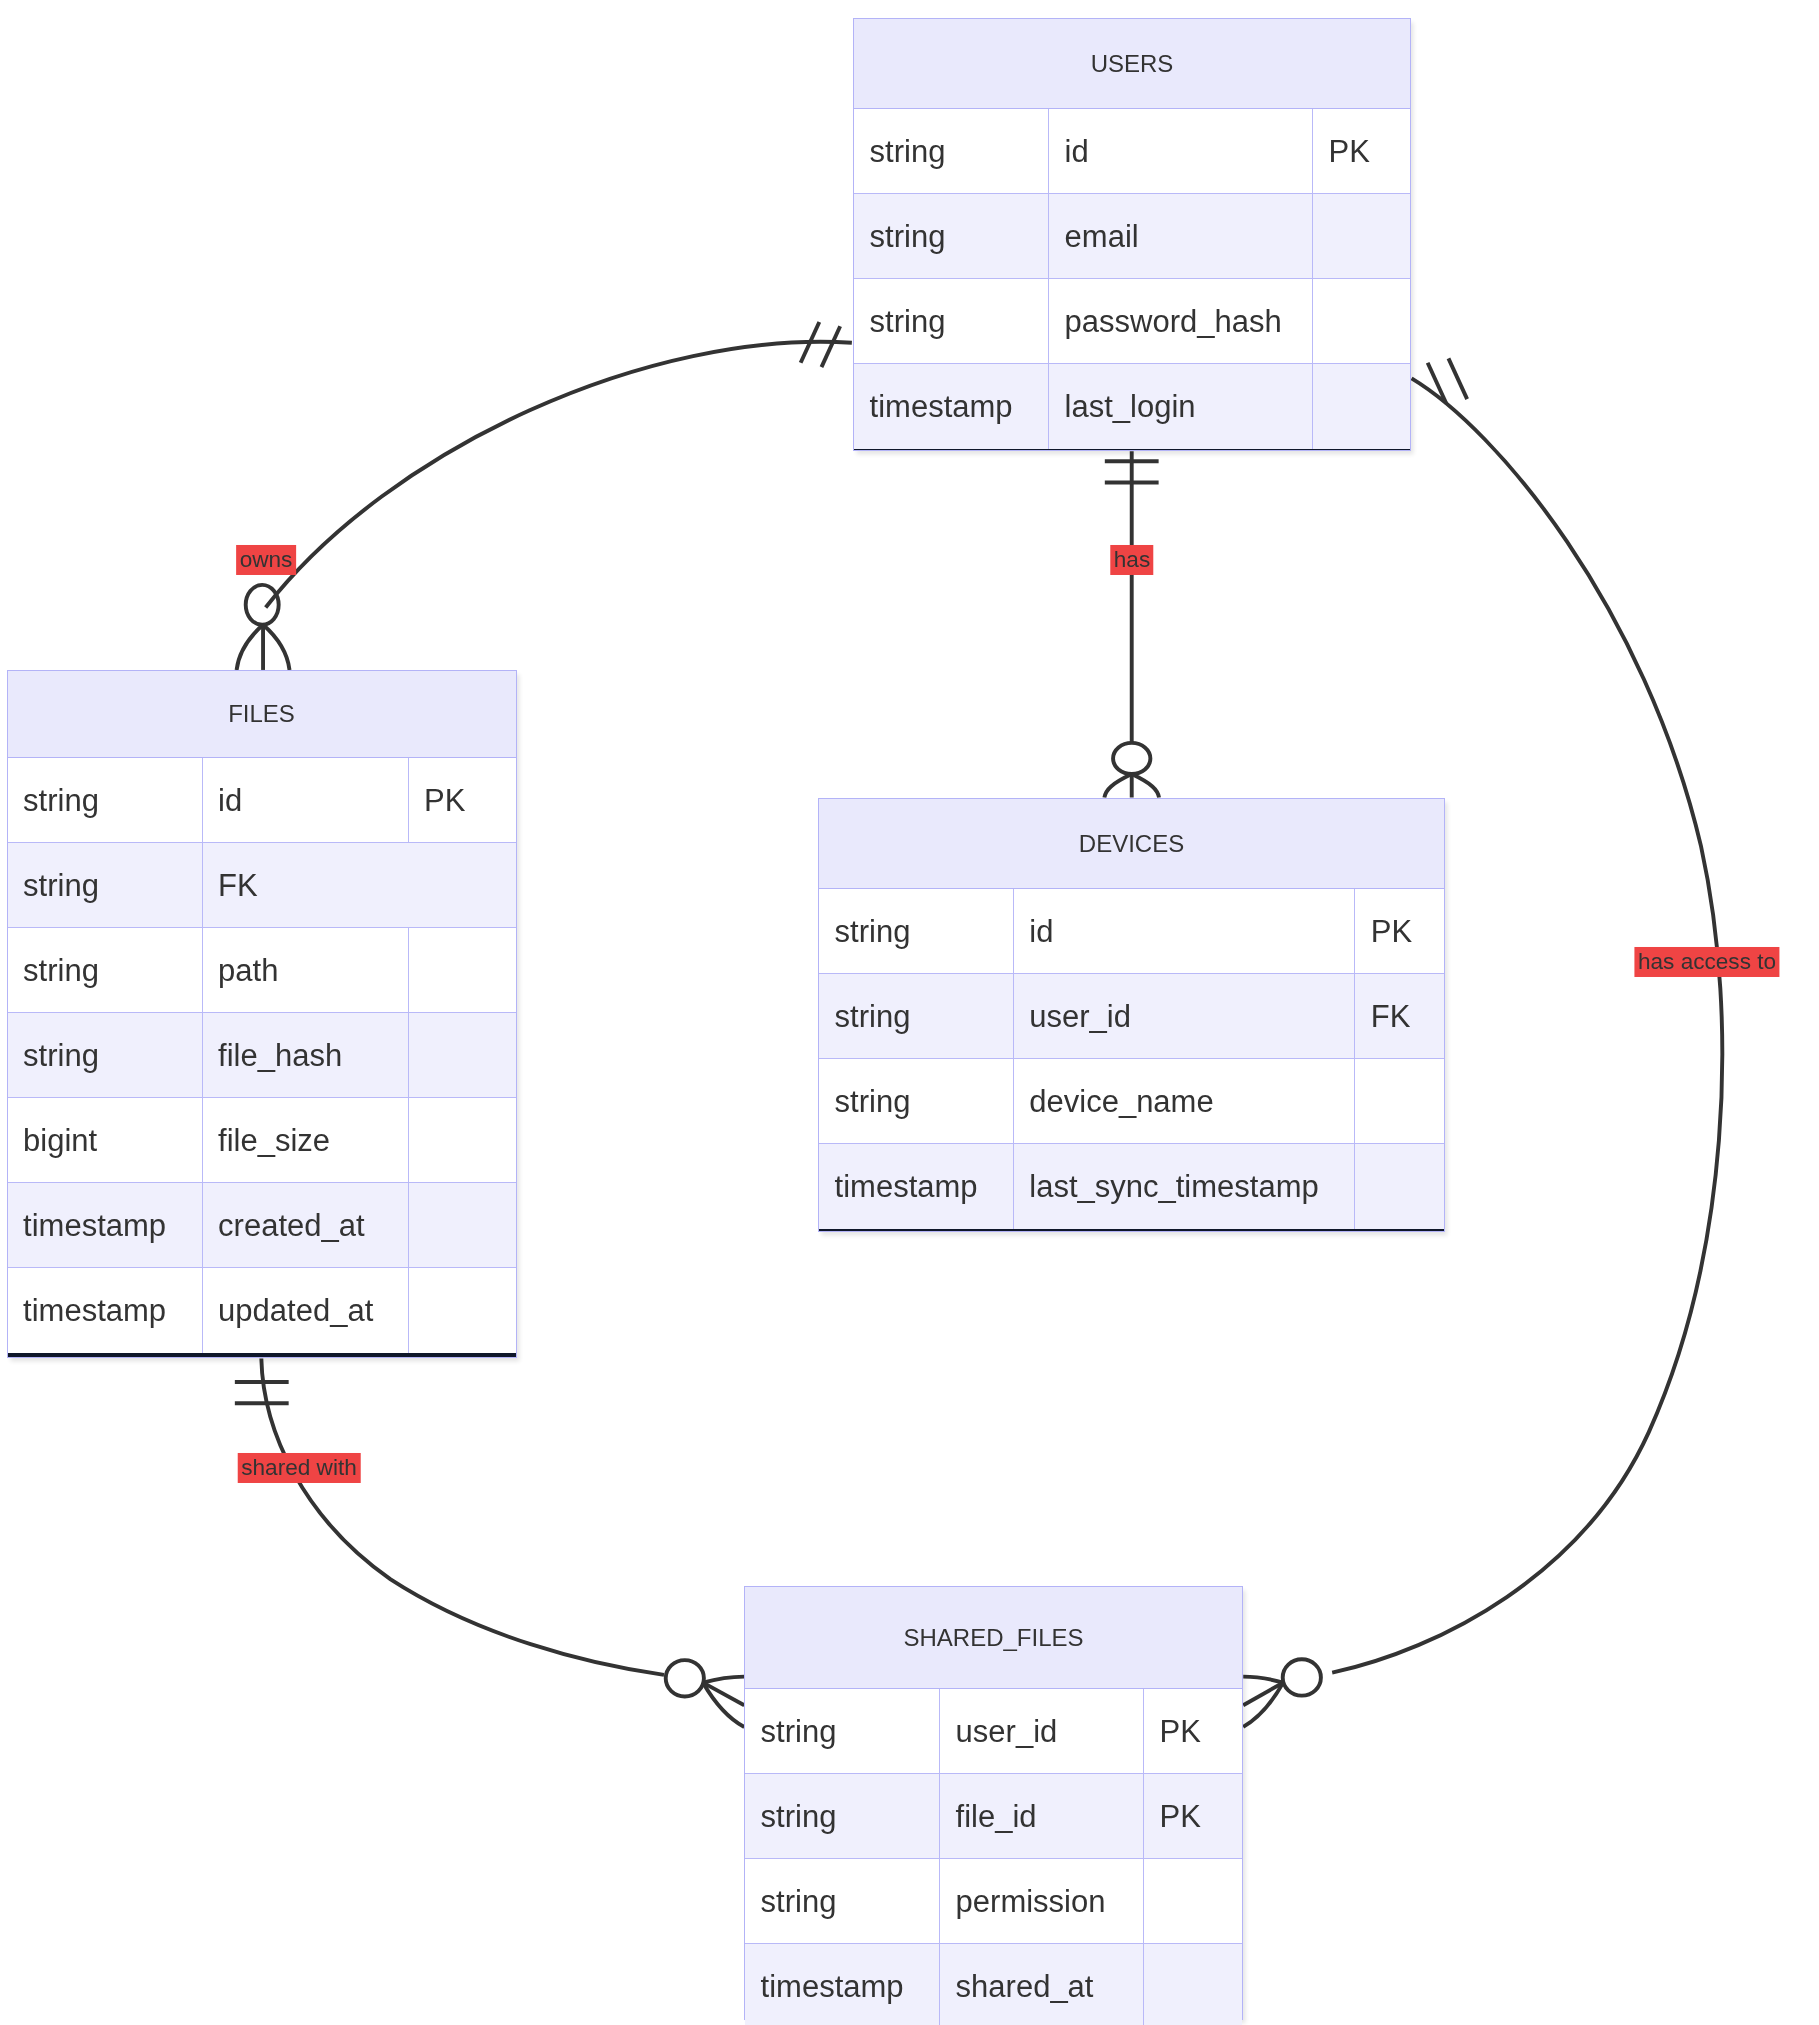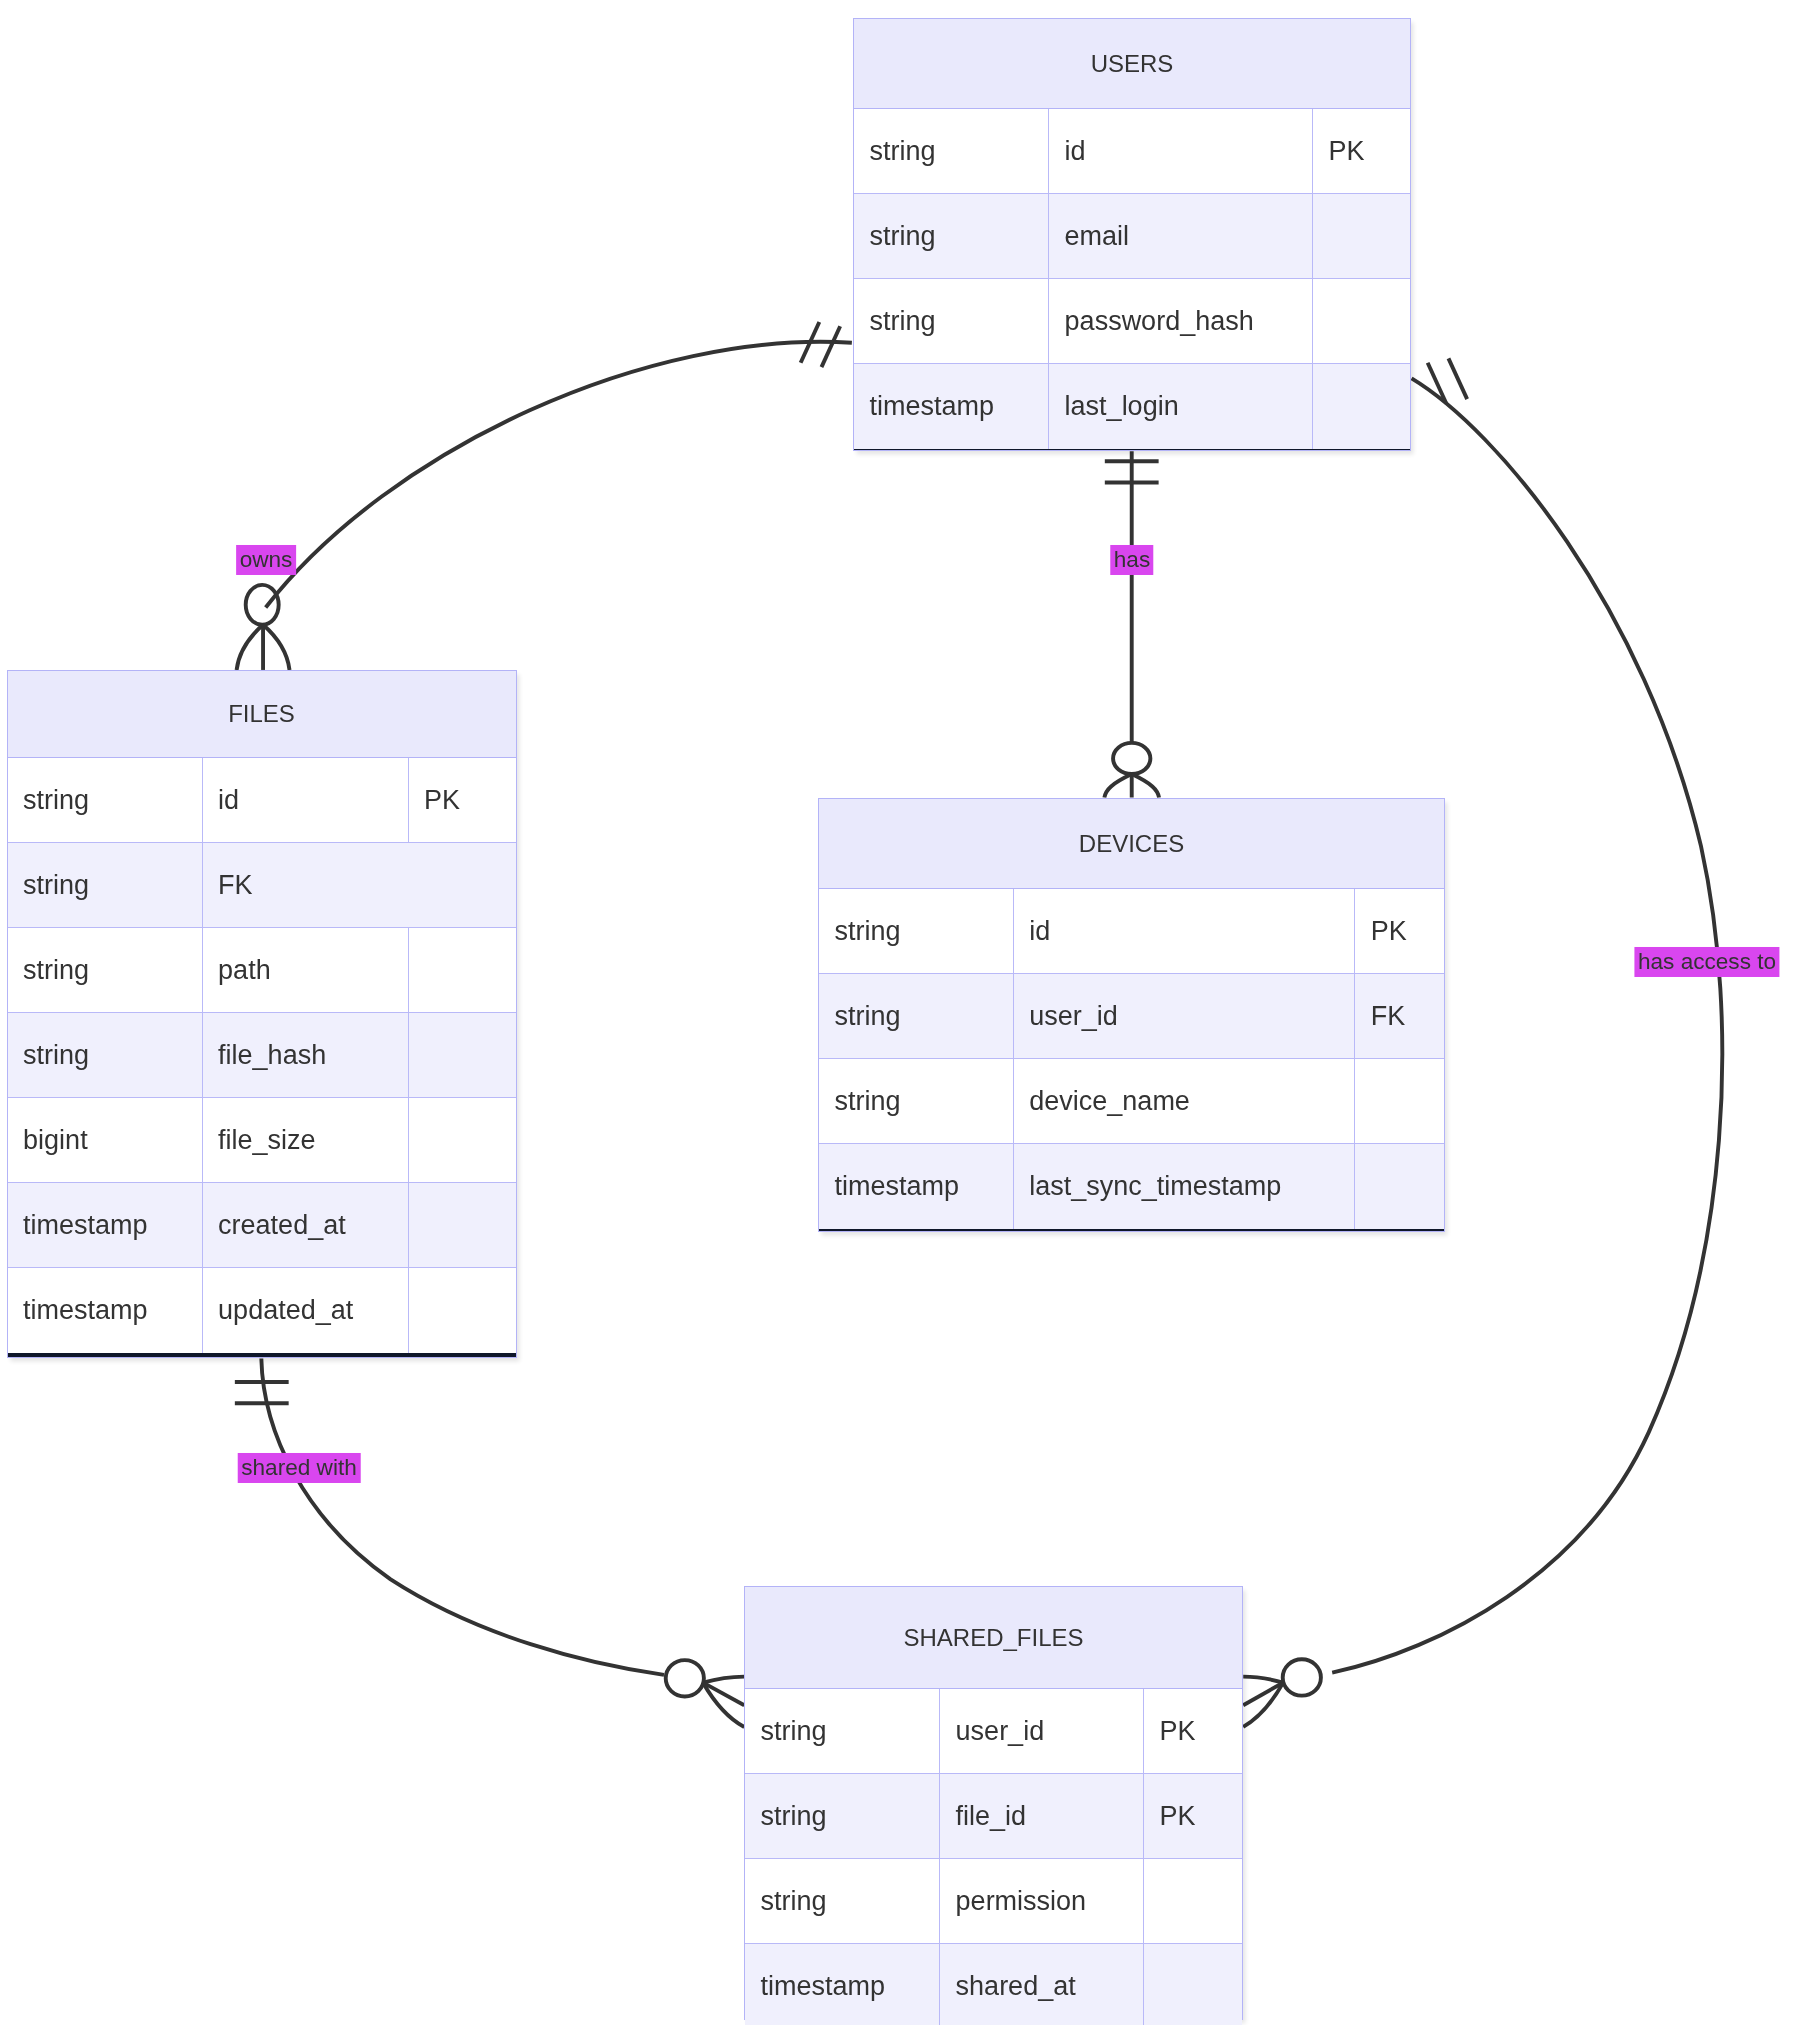--- a/index.html
+++ b/index.html
@@ -50,34 +50,34 @@
     display: flex;
     border-bottom: 1.3px solid #b9b9f8;
   }
   .attr-row:last-child { border-bottom: none; }
   .attr-row.alt { background: #f0f0fd; }
   .attr-row.plain { background: #ffffff; }
   .cell {
     box-sizing: border-box;
     display: flex;
     align-items: center;
-    font-size: 27px;
+    font-size: 31px;
     line-height: 1;
     color: #333333;
     padding-left: 15.6px;
     overflow: hidden;
     white-space: nowrap;
   }
   .cell.type { border-right: 1.3px solid #b9b9f8; }
   .cell.name { border-right: 1.3px solid #b9b9f8; }
   .cell.key { }
 
   .rel-label {
     position: absolute;
-    background: #d946ef;
+    background: #ef4444;
     color: #333333;
     font-size: 22.6px;
     line-height: 1.18;
     padding: 1.7px 3.5px;
     white-space: nowrap;
     transform: translate(-50%, -50%);
   }
 </style>
 </head>
 <body>

